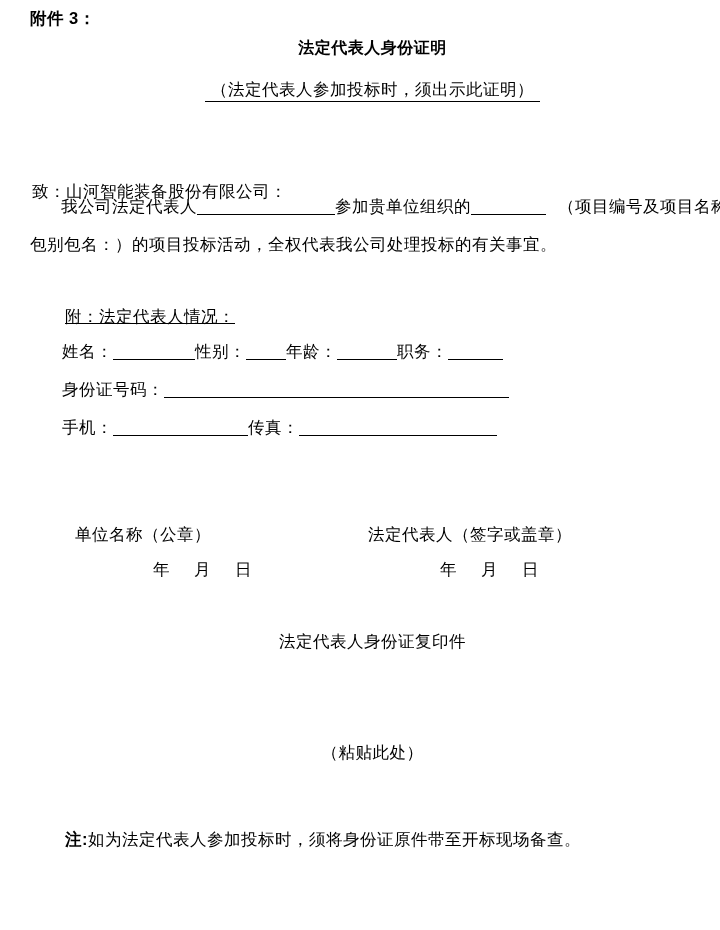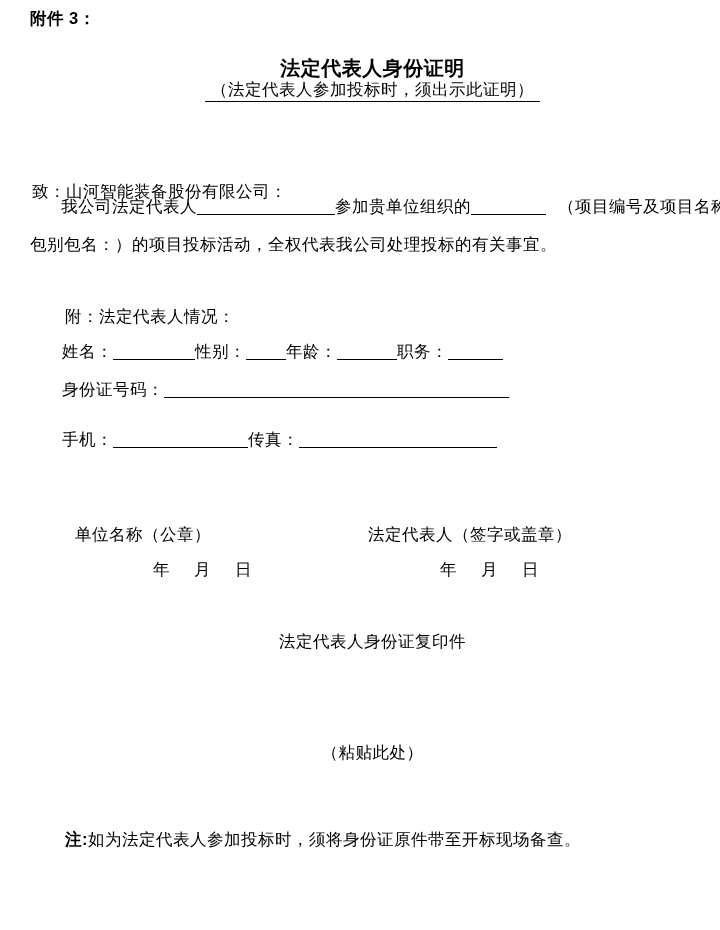--- a/index.html
+++ b/index.html
@@ -21,23 +21,22 @@
   }
   .abs { position: absolute; }
   .bold { font-weight: bold; }
   .center-line {
     position: absolute;
     left: 30px;
     right: 5px;
     text-align: center;
   }
   .doc-title {
-    font-size: 20px;
+    font-size: 16px;
     font-weight: bold;
-    margin-top: 20px;
   }
   .subtitle-underline {
     border-bottom: 1.5px solid #000;
     padding: 0 6px 3px 6px;
   }
   .blank {
     display: inline-block;
     height: 16px;
     border-bottom: 1.5px solid #000;
     vertical-align: -3px;
@@ -61,31 +60,31 @@
   </div>
 
   <div class="abs" style="left:32px; top:149px;margin-top:32px;">致：山河智能装备股份有限公司：</div>
 
   <div class="abs para-line" style="left:30px; top:196px;">
     <span style="display:inline-block; width:31px;"></span><span>我公司法定代表人</span><span class="blank" style="width:138px;"></span><span>参加贵单位组织的</span><span class="blank" style="width:75px;"></span><span class="gap-before">（项目编号及项目名称、</span>
   </div>
 
   <div class="abs para-line" style="left:30px; top:234px;">包别包名：）的项目投标活动，全权代表我公司处理投标的有关事宜。</div>
 
-  <div class="abs" style="left:65px; top:306px;">附：法定代表人情况：</div>
+  <div class="abs" style="left:65px; top:306px;text-decoration:underline;">附：法定代表人情况：</div>
 
   <div class="abs formrow" style="left:62px; top:341px;">
     <span>姓名：</span><span class="blank" style="width:82px;"></span><span>性别：</span><span class="blank" style="width:40px;"></span><span>年龄：</span><span class="blank" style="width:60px;"></span><span>职务：</span><span class="blank" style="width:55px;"></span>
   </div>
 
   <div class="abs formrow" style="left:62px; top:379px;">
     <span>身份证号码：</span><span class="blank" style="width:345px;"></span>
   </div>
 
-  <div class="abs formrow" style="left:62px; top:417px;margin-top:12px;">
+  <div class="abs formrow" style="left:62px; top:417px;">
     <span>手机：</span><span class="blank" style="width:135px;"></span><span>传真：</span><span class="blank" style="width:198px;"></span>
   </div>
 
   <div class="abs" style="left:0; top:524px; width:720px;">
     <span class="abs" style="left:75px; top:0;">单位名称（公章）</span>
     <span class="abs" style="left:368px; top:0;">法定代表人（签字或盖章）</span>
   </div>
 
   <div class="abs" style="left:0; top:559px; width:720px;">
     <span class="abs date-text" style="left:117px; top:0;">年　月　日</span>

